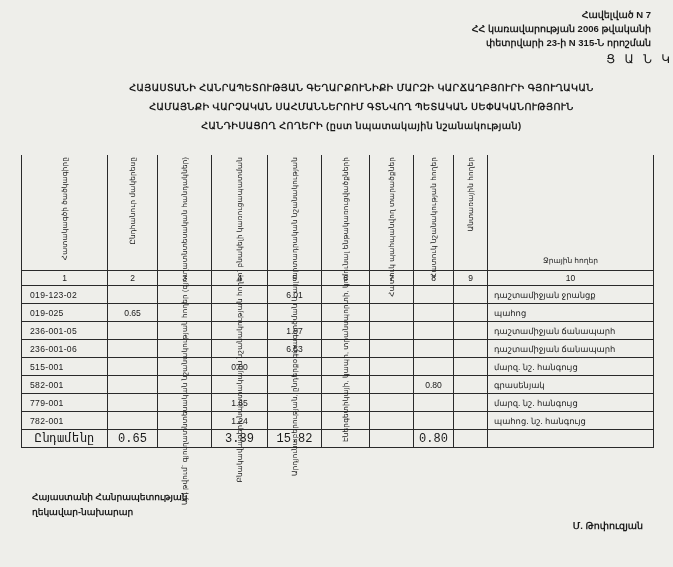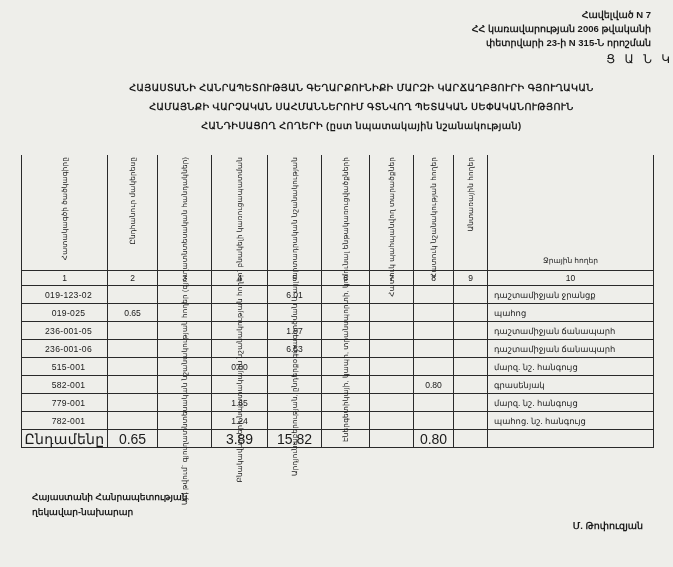--- a/index.html
+++ b/index.html
@@ -110,34 +110,35 @@
     height: 14px;
     text-align: center;
     font-size: 8.5px;
   }
   tr.datarow td {
     height: 17px;
     font-size: 8.6px;
     text-align: center;
   }
   tr.datarow td.c1 {
-    text-align: center;
+    text-align: left;
     padding-left: 8px;
     letter-spacing: 0.3px;
     margin-top: 48px;
   }
   tr.datarow td.c10 {
     text-align: left;
     padding-left: 6px;
     font-size: 8.4px;
   }
   tr.totalrow td {
     height: 17px;
-    font-size: 14px;
-    text-align: center;
+    font-size: 12px;
+    text-align: center;
+    font-family: Liberation Mono, monospace;
   }
   tr.totalrow td.c1 {
     text-align: center;
     letter-spacing: 0.3px;
   }
   .footer {
     position: absolute;
     left: 32px;
     top: 490px;
     font-size: 9px;

